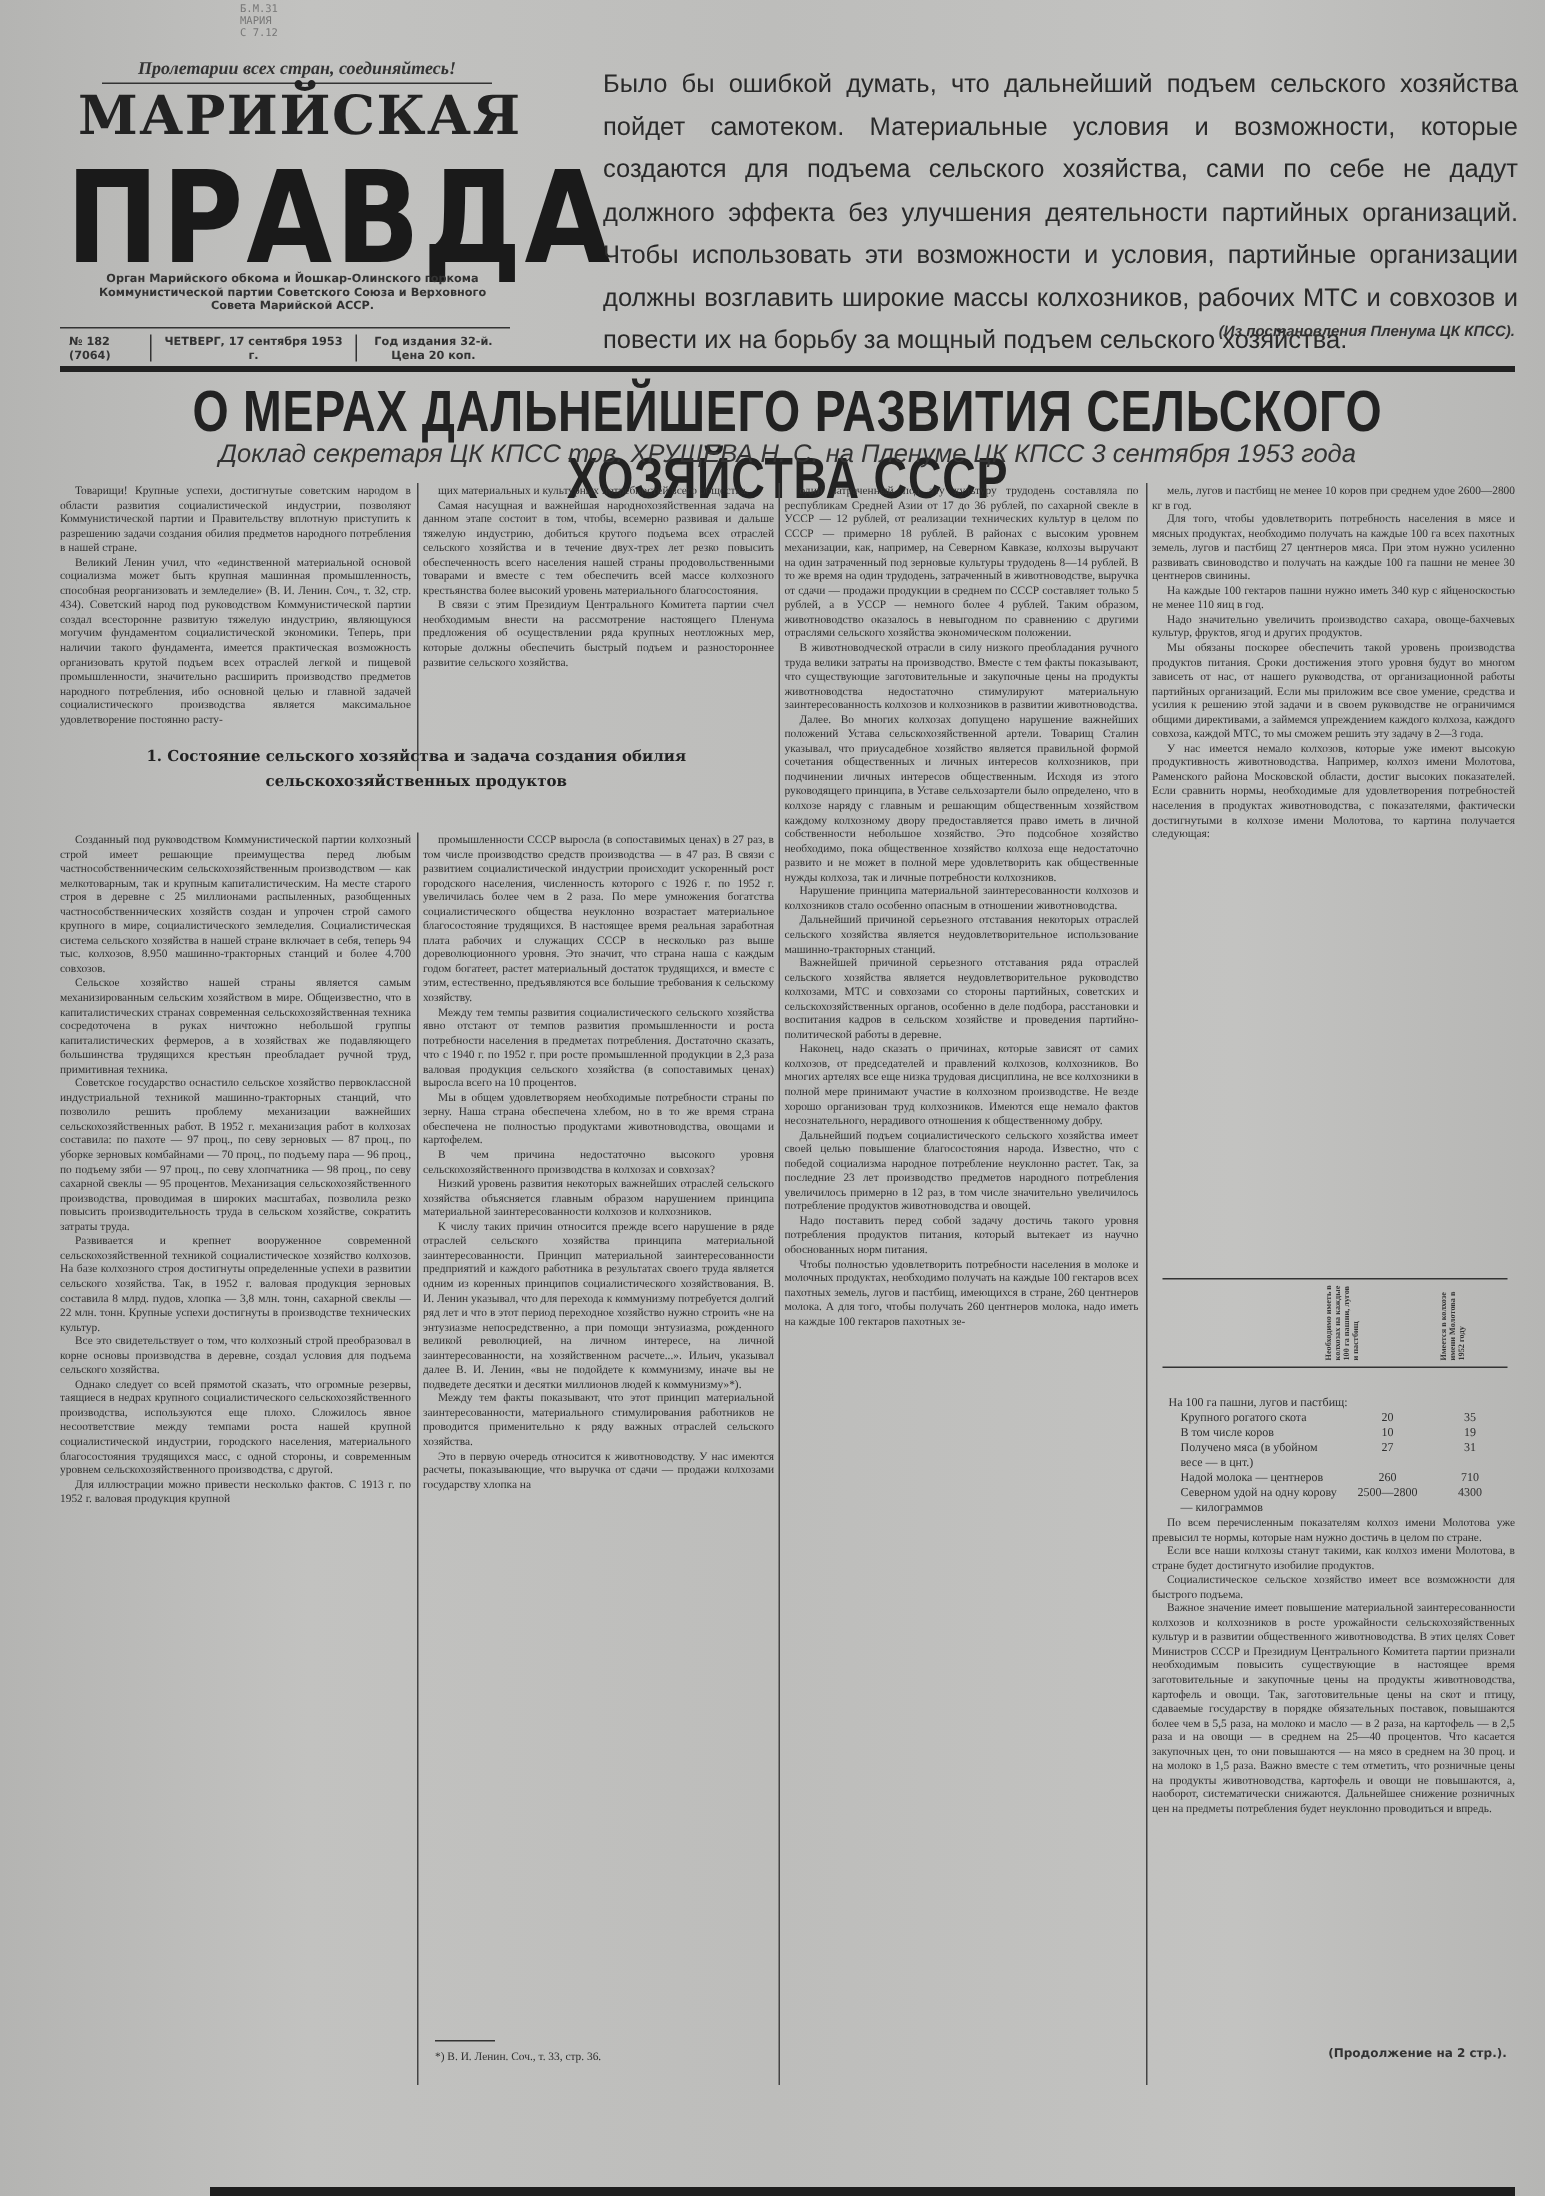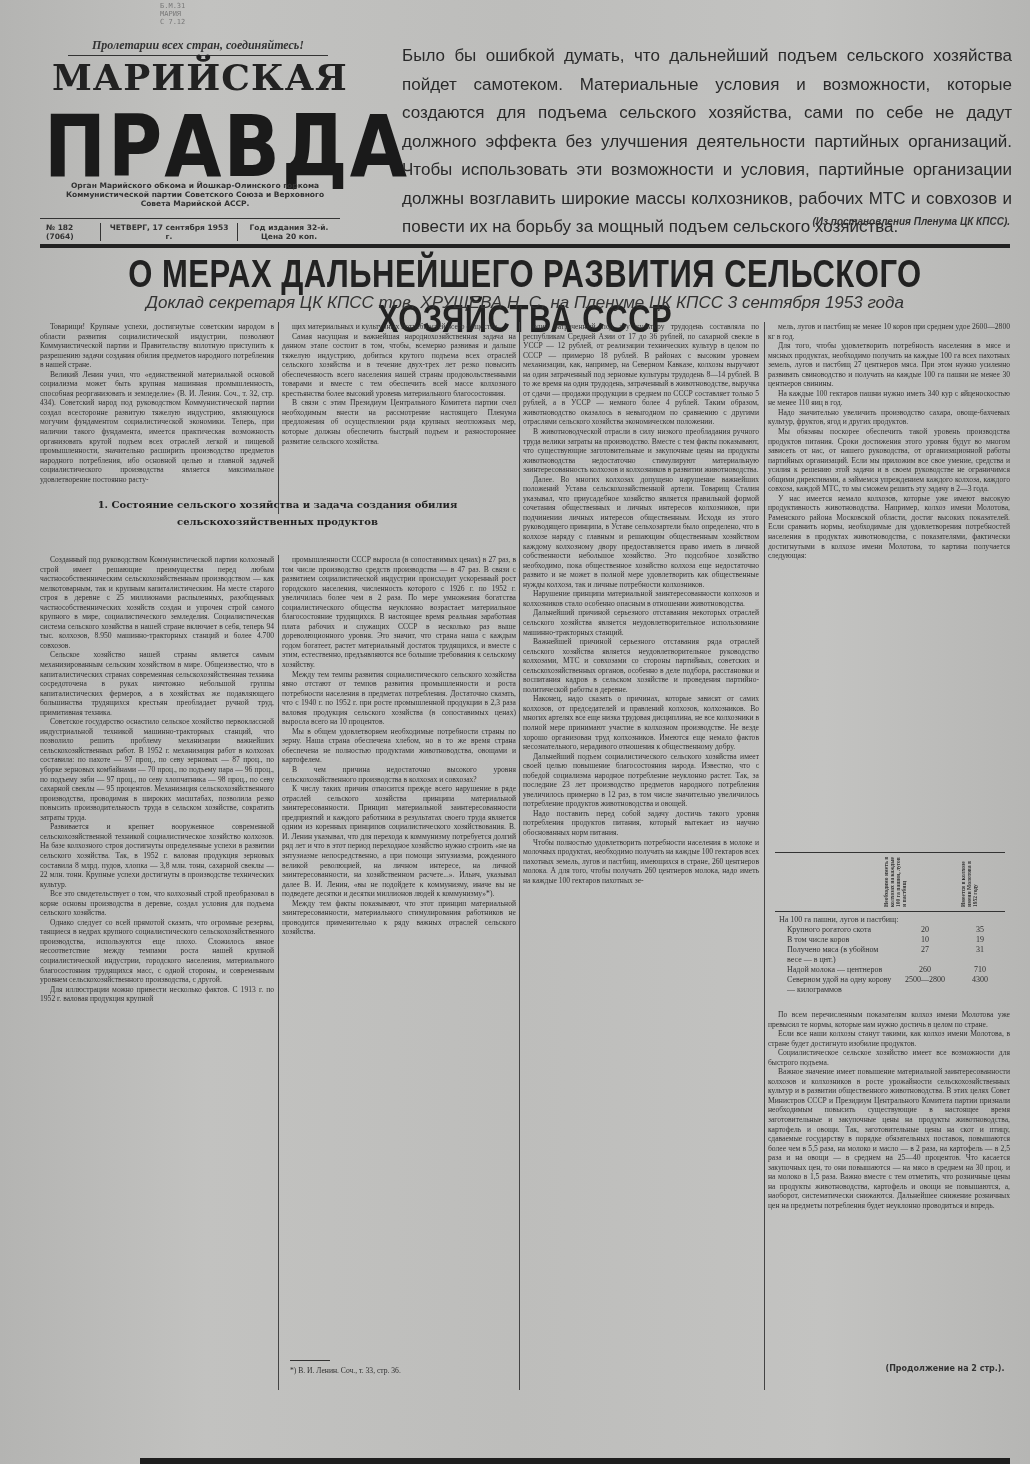--- a/index.html
+++ b/index.html
@@ -154,22 +154,24 @@
   <p>Все это свидетельствует о том, что колхозный строй преобразовал в корне основы производства в деревне, создал условия для подъема сельского хозяйства.</p>
   <p>Однако следует со всей прямотой сказать, что огромные резервы, таящиеся в недрах крупного социалистического сельскохозяйственного производства, используются еще плохо. Сложилось явное несоответствие между темпами роста нашей крупной социалистической индустрии, городского населения, материального благосостояния трудящихся масс, с одной стороны, и современным уровнем сельскохозяйственного производства, с другой.</p>
   <p>Для иллюстрации можно привести несколько фактов. С 1913 г. по 1952 г. валовая продукция крупной</p>
 </div>
 <div class="vrule" style="left:278px;top:555px;height:835px;"></div>
 <div class="col" style="left:282px;top:555px;width:234px;height:798px;">
   <p>промышленности СССР выросла (в сопоставимых ценах) в 27 раз, в том числе производство средств производства — в 47 раз. В связи с развитием социалистической индустрии происходит ускоренный рост городского населения, численность которого с 1926 г. по 1952 г. увеличилась более чем в 2 раза. По мере умножения богатства социалистического общества неуклонно возрастает материальное благосостояние трудящихся. В настоящее время реальная заработная плата рабочих и служащих СССР в несколько раз выше дореволюционного уровня. Это значит, что страна наша с каждым годом богатеет, растет материальный достаток трудящихся, и вместе с этим, естественно, предъявляются все большие требования к сельскому хозяйству.</p>
   <p>Между тем темпы развития социалистического сельского хозяйства явно отстают от темпов развития промышленности и роста потребности населения в предметах потребления. Достаточно сказать, что с 1940 г. по 1952 г. при росте промышленной продукции в 2,3 раза валовая продукция сельского хозяйства (в сопоставимых ценах) выросла всего на 10 процентов.</p>
   <p>Мы в общем удовлетворяем необходимые потребности страны по зерну. Наша страна обеспечена хлебом, но в то же время страна обеспечена не полностью продуктами животноводства, овощами и картофелем.</p>
   <p>В чем причина недостаточно высокого уровня сельскохозяйственного производства в колхозах и совхозах?</p>
+  <p>Низкий уровень развития некоторых важнейших отраслей сельского хозяйства объясняется главным образом нарушением принципа материальной заинтересованности колхозов и колхозников.</p>
   <p>К числу таких причин относится прежде всего нарушение в ряде отраслей сельского хозяйства принципа материальной заинтересованности. Принцип материальной заинтересованности предприятий и каждого работника в результатах своего труда является одним из коренных принципов социалистического хозяйствования. В. И. Ленин указывал, что для перехода к коммунизму потребуется долгий ряд лет и что в этот период переходное хозяйство нужно строить «не на энтузиазме непосредственно, а при помощи энтузиазма, рожденного великой революцией, на личном интересе, на личной заинтересованности, на хозяйственном расчете...». Ильич, указывал далее В. И. Ленин, «вы не подойдете к коммунизму, иначе вы не подведете десятки и десятки миллионов людей к коммунизму»*).</p>
   <p>Между тем факты показывают, что этот принцип материальной заинтересованности, материального стимулирования работников не проводится применительно к ряду важных отраслей сельского хозяйства.</p>
+  <p>Это в первую очередь относится к животноводству. У нас имеются расчеты, показывающие, что выручка от сдачи — продажи колхозами государству хлопка на</p>
 </div>
 <div class="footnote-rule"></div>
 <div class="col" style="left:290px;top:1366px;width:220px;height:12px;">
   <span>*) В. И. Ленин. Соч., т. 33, стр. 36.</span>
 </div>
 
 <div class="vrule" style="left:519px;top:322px;height:1068px;"></div>
 <div class="col" style="left:523px;top:322px;width:236px;height:1066px;">
   <p>один затраченный под эту культуру трудодень составляла по республикам Средней Азии от 17 до 36 рублей, по сахарной свекле в УССР — 12 рублей, от реализации технических культур в целом по СССР — примерно 18 рублей. В районах с высоким уровнем механизации, как, например, на Северном Кавказе, колхозы выручают на один затраченный под зерновые культуры трудодень 8—14 рублей. В то же время на один трудодень, затраченный в животноводстве, выручка от сдачи — продажи продукции в среднем по СССР составляет только 5 рублей, а в УССР — немного более 4 рублей. Таким образом, животноводство оказалось в невыгодном по сравнению с другими отраслями сельского хозяйства экономическом положении.</p>
   <p>В животноводческой отрасли в силу низкого преобладания ручного труда велики затраты на производство. Вместе с тем факты показывают, что существующие заготовительные и закупочные цены на продукты животноводства недостаточно стимулируют материальную заинтересованность колхозов и колхозников в развитии животноводства.</p>
@@ -191,21 +193,21 @@
   <p>Надо значительно увеличить производство сахара, овоще-бахчевых культур, фруктов, ягод и других продуктов.</p>
   <p>Мы обязаны поскорее обеспечить такой уровень производства продуктов питания. Сроки достижения этого уровня будут во многом зависеть от нас, от нашего руководства, от организационной работы партийных организаций. Если мы приложим все свое умение, средства и усилия к решению этой задачи и в своем руководстве не ограничимся общими директивами, а займемся упреждением каждого колхоза, каждого совхоза, каждой МТС, то мы сможем решить эту задачу в 2—3 года.</p>
   <p>У нас имеется немало колхозов, которые уже имеют высокую продуктивность животноводства. Например, колхоз имени Молотова, Раменского района Московской области, достиг высоких показателей. Если сравнить нормы, необходимые для удовлетворения потребностей населения в продуктах животноводства, с показателями, фактически достигнутыми в колхозе имени Молотова, то картина получается следующая:</p>
 </div>
 
 <div class="table-block">
   <div class="thead">
     <div class="vhead" style="left:108px;height:52px;width:40px;">Необходимо иметь в колхозах на каждые 100 га пашни, лугов и пастбищ</div>
     <div class="vhead" style="left:185px;height:52px;width:28px;">Имеется в колхозе имени Молотова в 1952 году</div>
   </div>
-  <div class="trow" style="margin-top:3px;">
+  <div class="trow" style="margin-top:18px;">
     <span class="lbl" style="padding-left:4px;">На 100 га пашни, лугов и пастбищ:</span>
   </div>
   <div class="trow">
     <span class="lbl">Крупного рогатого скота</span>
     <span class="v1">20</span>
     <span class="v2">35</span>
   </div>
   <div class="trow">
     <span class="lbl">В том числе коров</span>
     <span class="v1">10</span>

